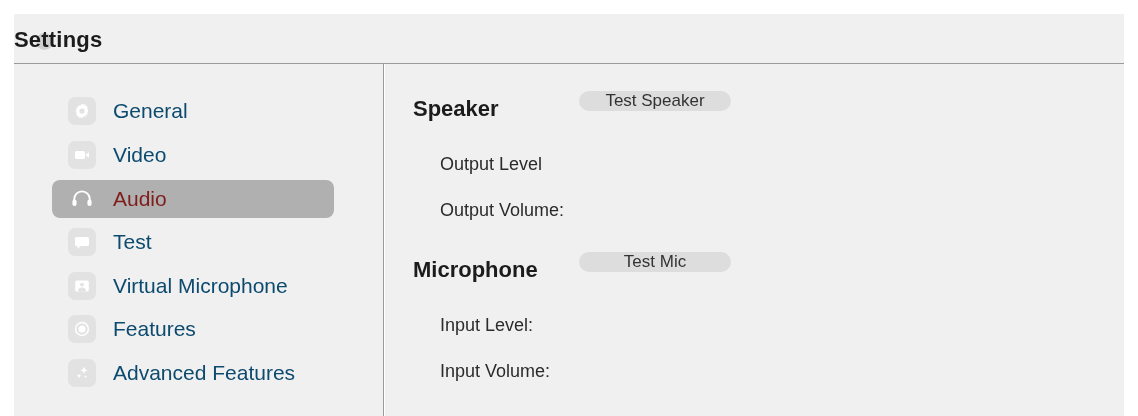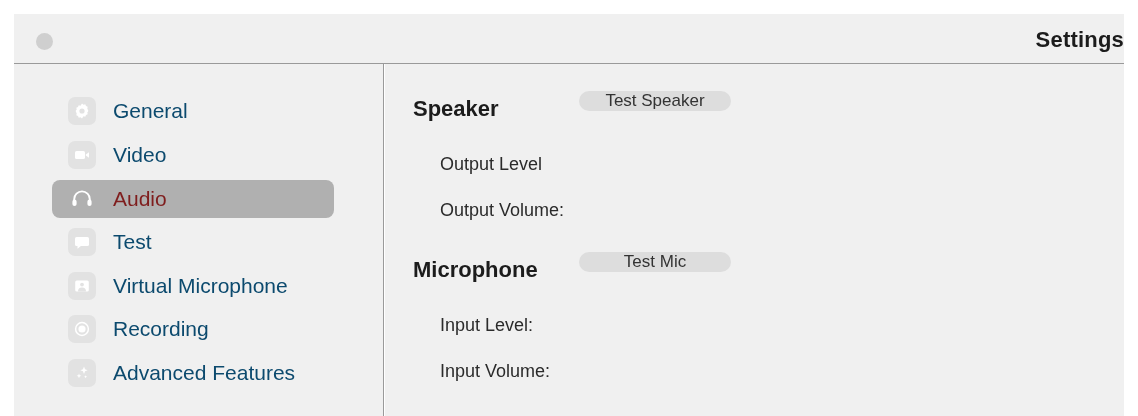--- a/index.html
+++ b/index.html
@@ -39,21 +39,21 @@
     width: 17px;
     height: 17px;
     border-radius: 50%;
     background: #cfcfcf;
   }
   #title-text {
     position: absolute;
     left: 0;
     top: 13px;
     width: 1110px;
-    text-align: right;
+    text-align: left;
     font-size: 22px;
     font-weight: bold;
     color: #1c1c1c;
     letter-spacing: 0.2px;
   }
 
   
   #sidebar {
     position: absolute;
     left: 14px;
@@ -202,21 +202,21 @@
       <span class="nav-label">Virtual Microphone</span>
     </div>
 
     <div class="nav-item" style="top:246px">
       <span class="nav-icon">
         <svg width="18" height="18" viewBox="0 0 18 18">
           <circle cx="9" cy="9" r="6.4" fill="none" stroke="#ffffff" stroke-width="1.5"></circle>
           <circle cx="9" cy="9" r="3.6" fill="#ffffff"></circle>
         </svg>
       </span>
-      <span class="nav-label">Recording</span>
+      <span class="nav-label">Features</span>
     </div>
 
     <div class="nav-item" style="top:290px">
       <span class="nav-icon">
         <svg width="18" height="18" viewBox="0 0 18 18">
           <path fill="#ffffff" d="M11 2.6l1.05 2.6 2.6 1.05-2.6 1.05L11 9.9 9.95 7.3 7.35 6.25l2.6-1.05z"></path>
           <path fill="#ffffff" d="M6 9.4l.7 1.75 1.75.7-1.75.7L6 14.3l-.7-1.75-1.75-.7 1.75-.7z"></path>
           <path fill="#ffffff" d="M12.6 11.2l.45 1.1 1.1.45-1.1.45-.45 1.1-.45-1.1-1.1-.45 1.1-.45z"></path>
         </svg>
       </span>

